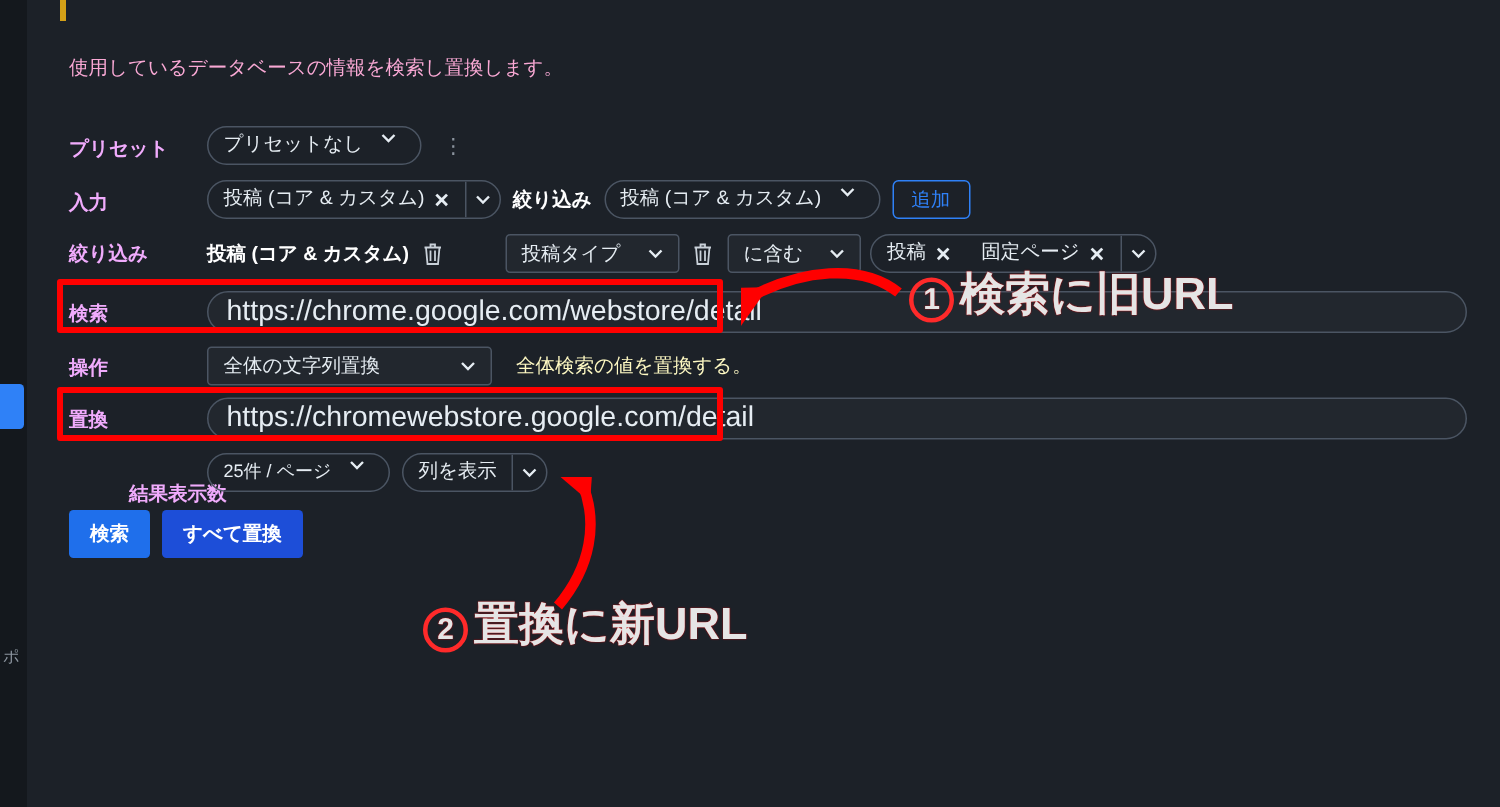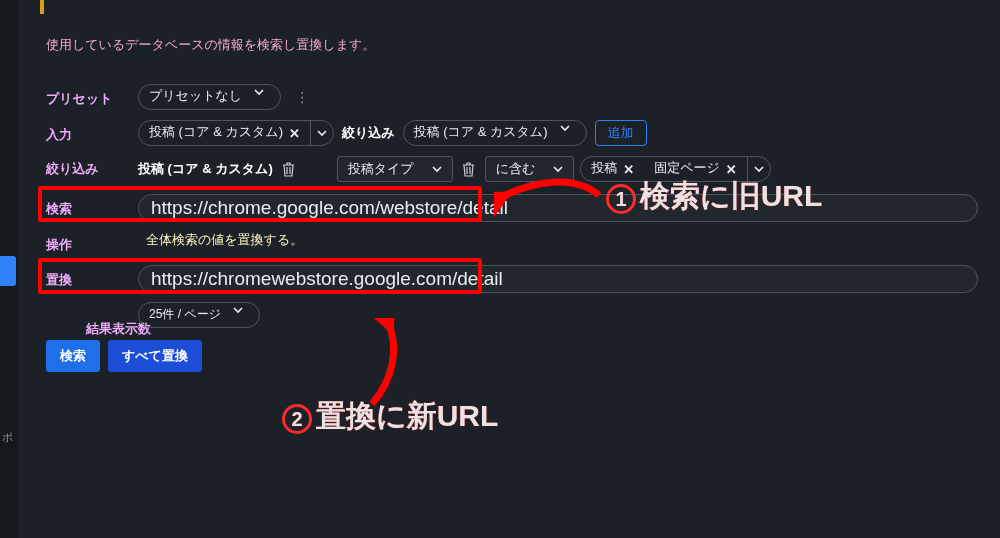--- a/index.html
+++ b/index.html
@@ -232,28 +232,47 @@
       <svg width="10" height="10" viewBox="0 0 10 10">
           <path d="M1 3 L5 7 L9 3" stroke="#e6edf3" stroke-width="1.6" fill="none"></path>
         </svg>
     </span>
   </span>
 </div>
 
 <input class="input-wide full" style="left: 138px; top: 194px;" value="https://chrome.google.com/webstore/detail">
 
 <div class="row r-op">
+  <span class="sel-box" style="width:190px; justify-content:space-between">
+    <span>全体の文字列置換</span>
+    <span class="chev">
+      <svg width="10" height="10" viewBox="0 0 10 10">
+          <path d="M1 3 L5 7 L9 3" stroke="#e6edf3" stroke-width="1.6" fill="none"></path>
+        </svg>
+    </span>
+  </span>
   <span class="helper-text">全体検索の値を置換する。</span>
 </div>
 
 <input class="input-wide full" style="left: 138px; top: 265px;" value="https://chromewebstore.google.com/detail">
 
 <div class="row r-results">
   <span class="pill">
     <span class="results-text">25件 / ページ</span>
+    <span class="chev">
+      <svg width="10" height="10" viewBox="0 0 10 10">
+          <path d="M1 3 L5 7 L9 3" stroke="#e6edf3" stroke-width="1.6" fill="none"></path>
+        </svg>
+    </span>
+  </span>
+  <span class="seg">
+    <span class="pill">
+      <span>列を表示</span>
+    </span>
+    <span class="divider"></span>
     <span class="chev">
       <svg width="10" height="10" viewBox="0 0 10 10">
           <path d="M1 3 L5 7 L9 3" stroke="#e6edf3" stroke-width="1.6" fill="none"></path>
         </svg>
     </span>
   </span>
 </div>
 
 <button class="btn-primary">検索</button>
 <button class="btn-danger">すべて置換</button>

